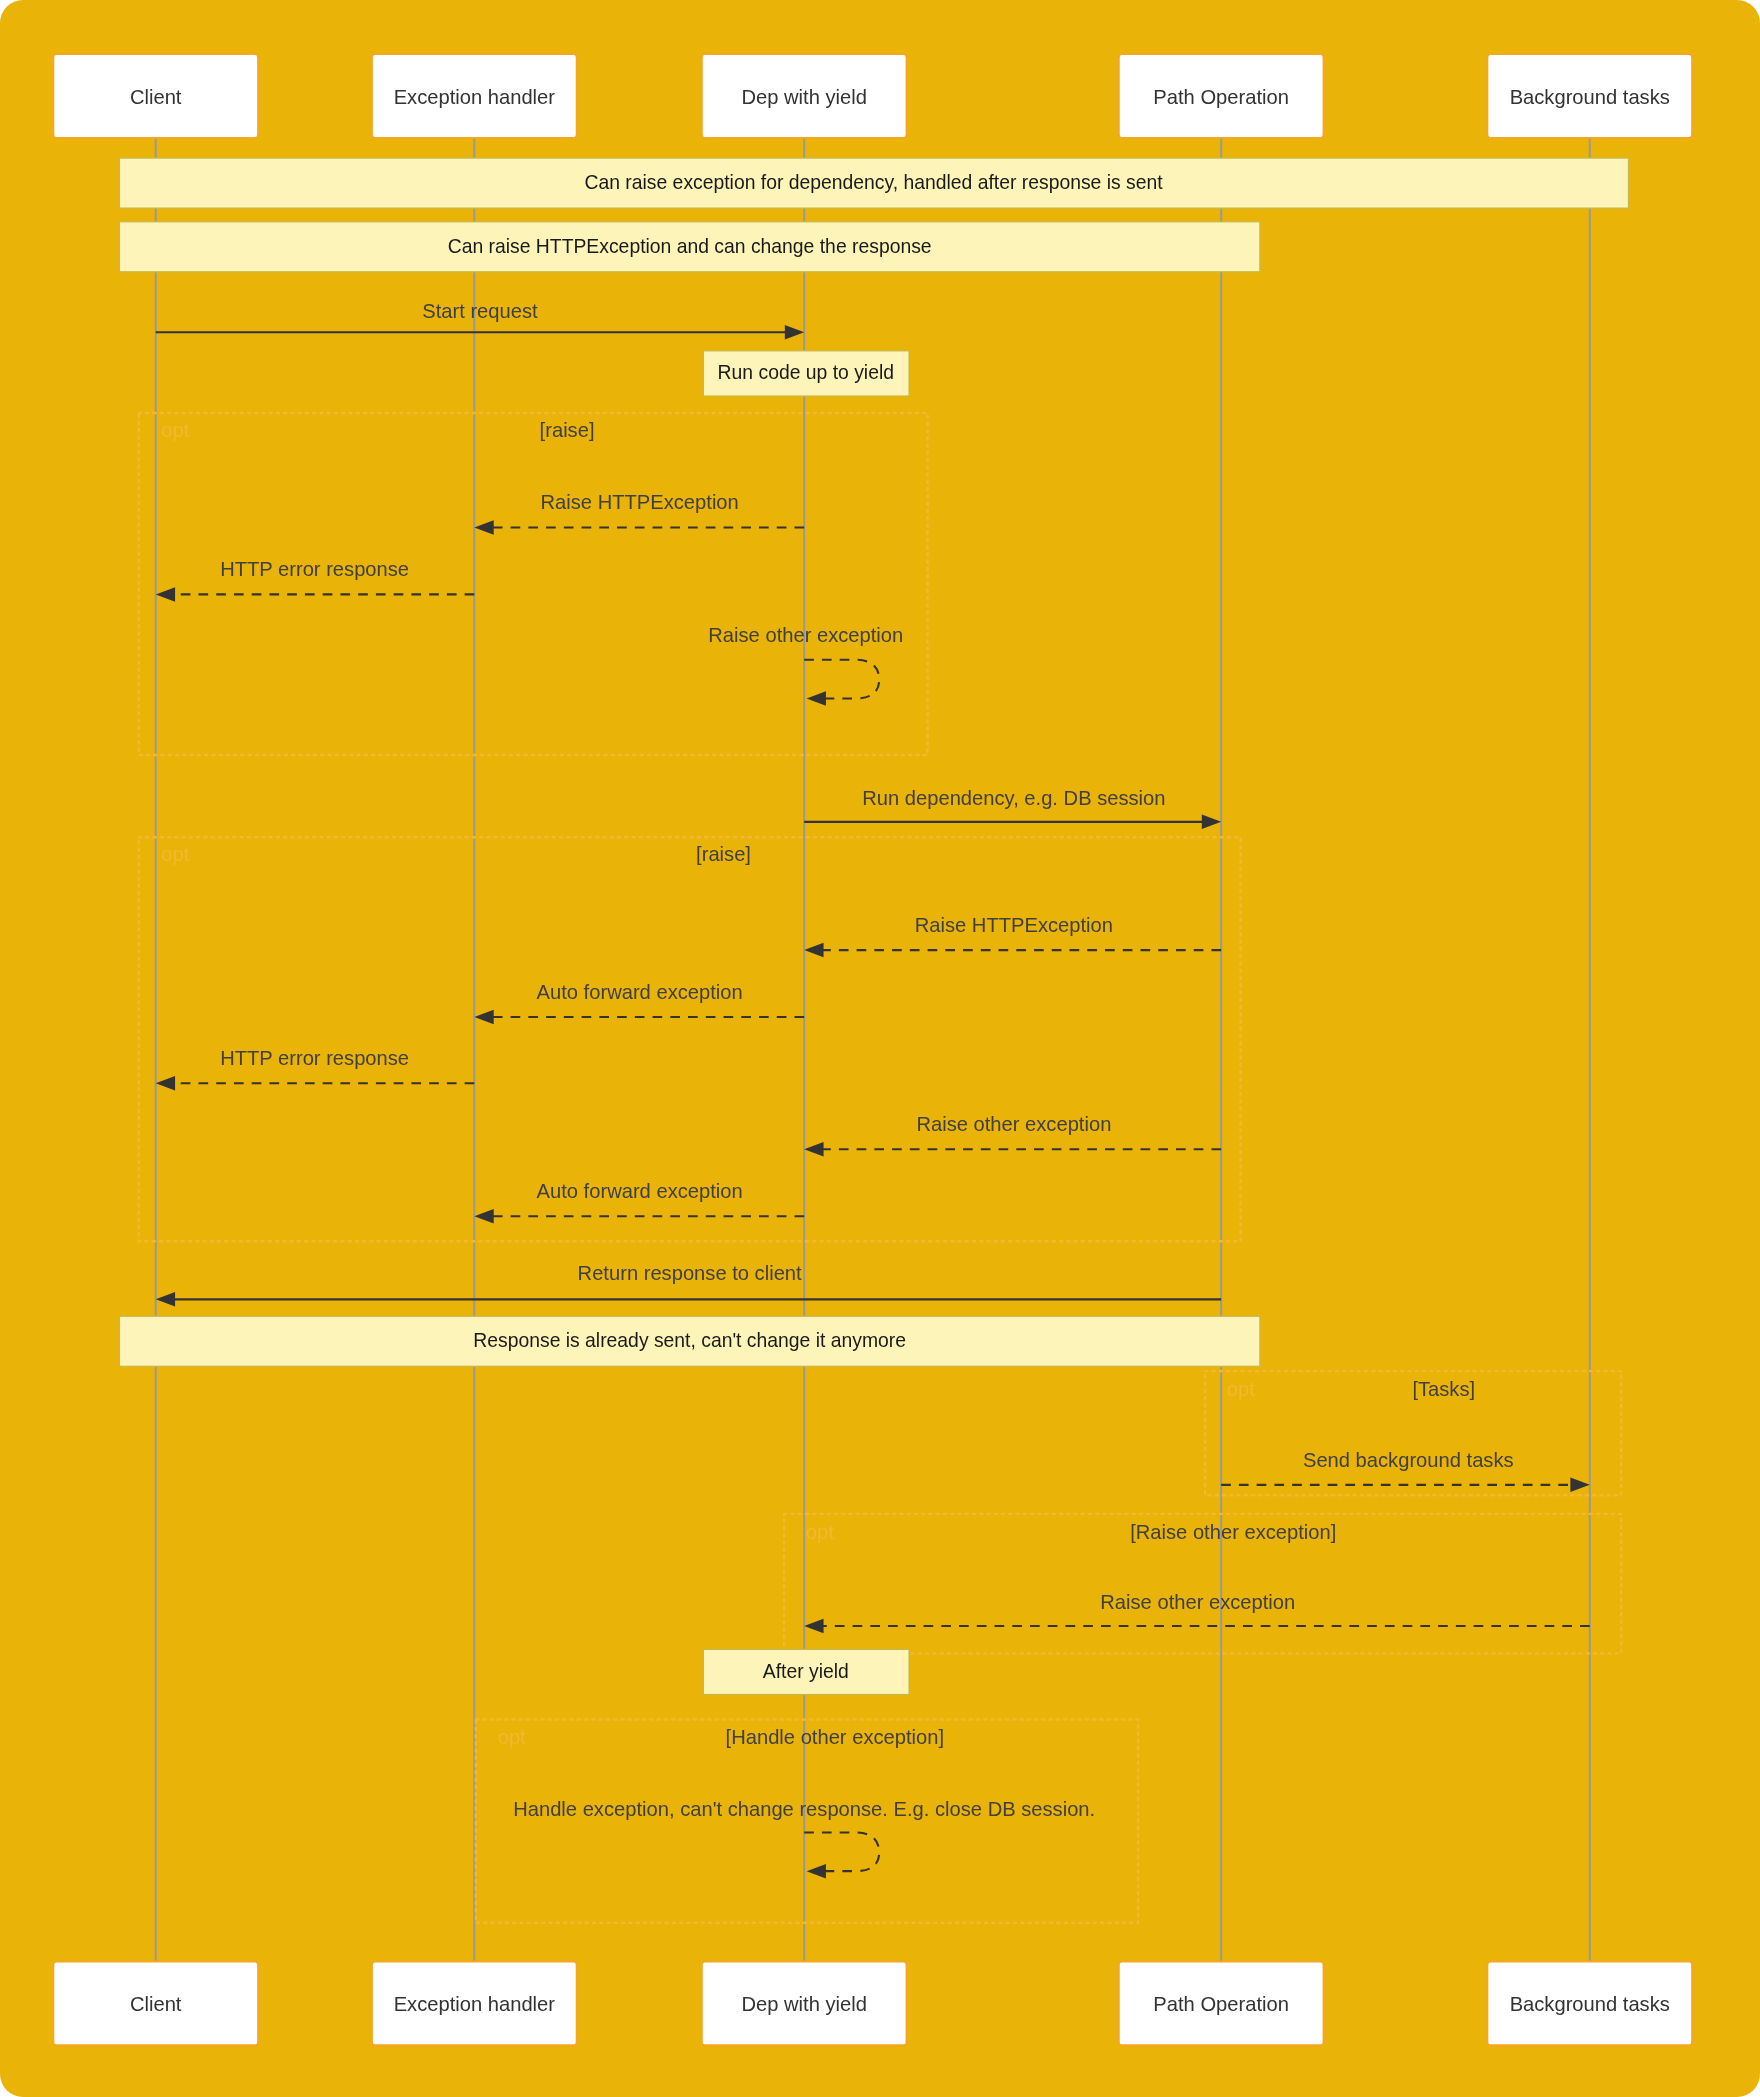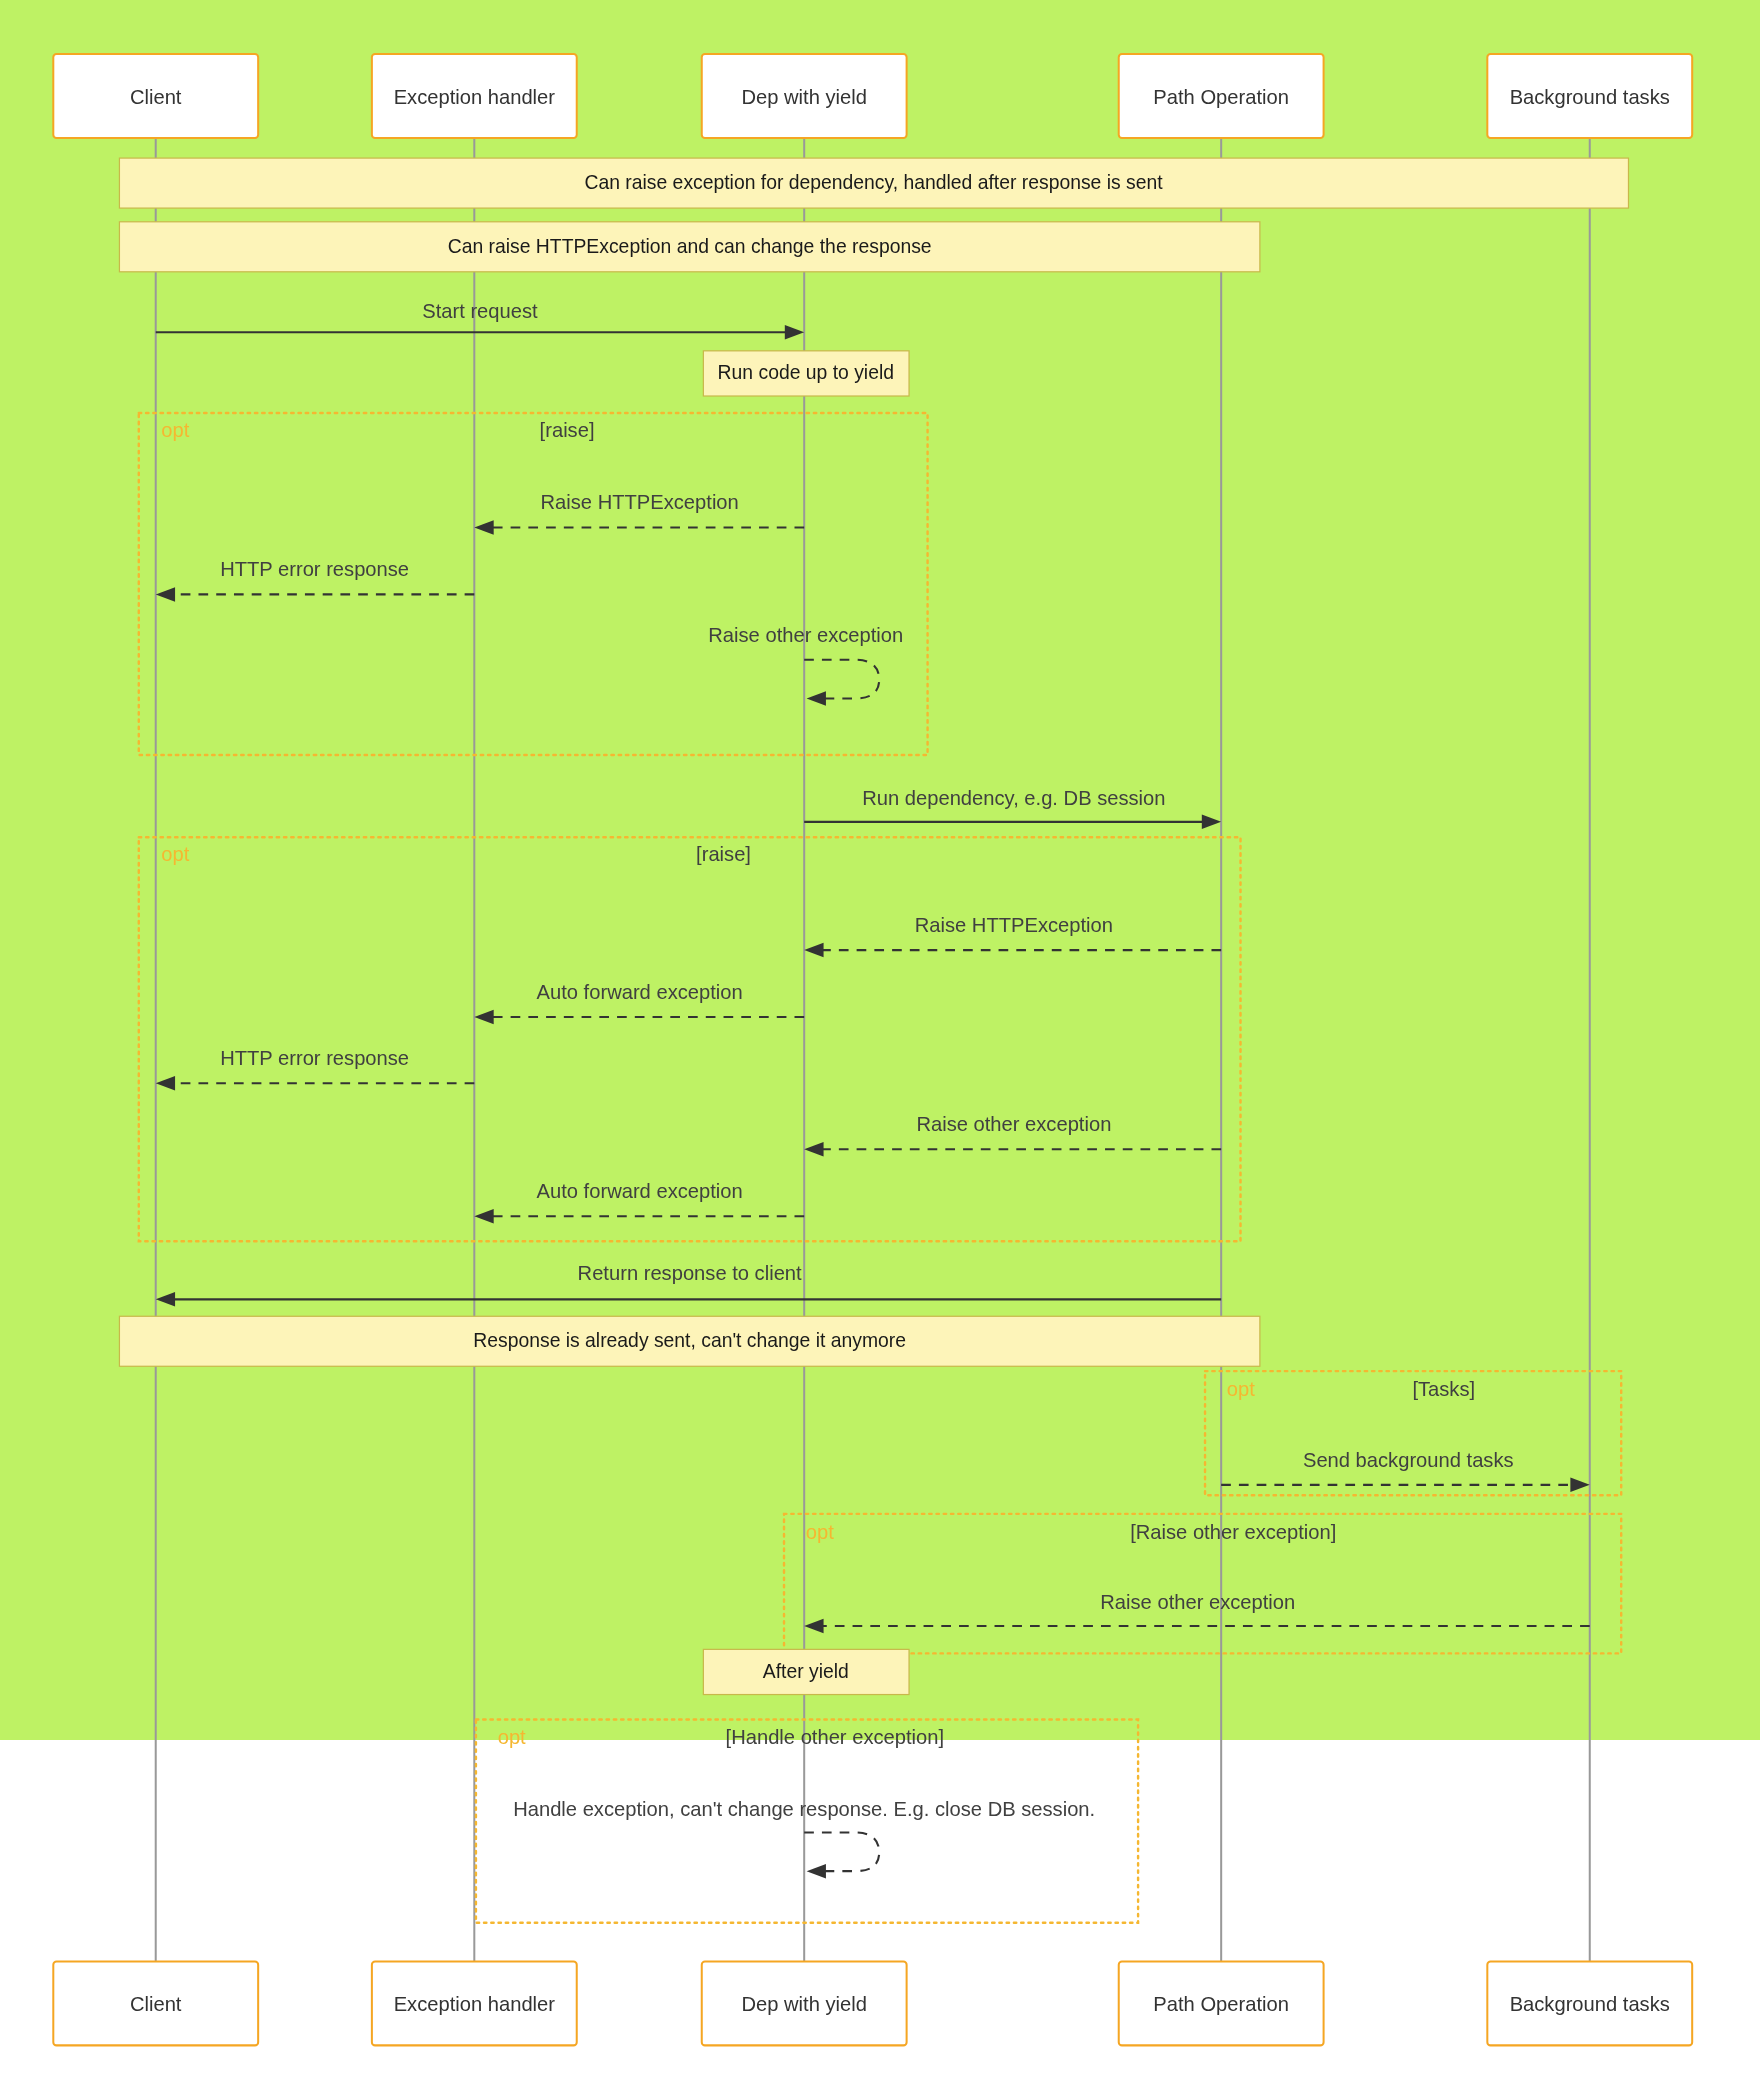--- a/index.html
+++ b/index.html
@@ -9,22 +9,23 @@
   }
   body {
     font-family: "Liberation Sans", sans-serif;
     width: 1760px;
     height: 2097px;
     overflow: hidden;
   }
   #diagram-root {
     position: relative;
     width: 1760px;
-    height: 1740px;
-    background: #bef264;
+    height: 2097px;
+    background: #eab308;
+    border-radius: 23px;
   }
   svg#seq {
     display: block;
     width: 1760px;
     height: 2097px;
   }
   .actor-box {
     fill: #ffffff;
     stroke: #f5a623;
     stroke-width: 2.5;

